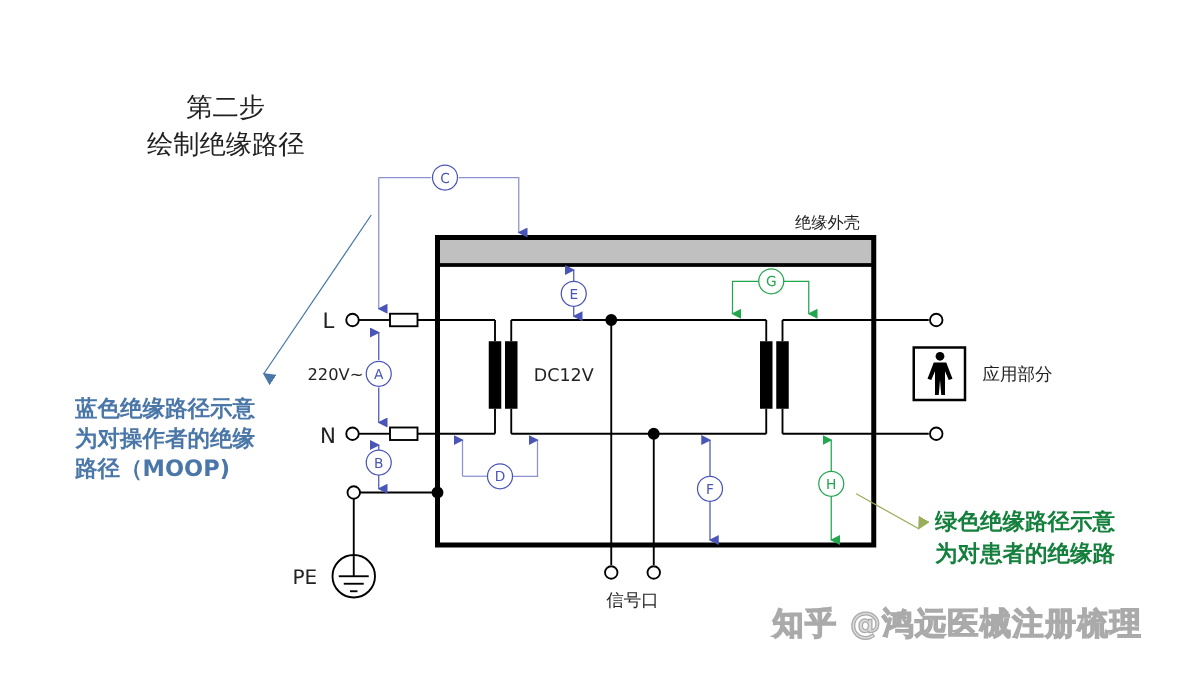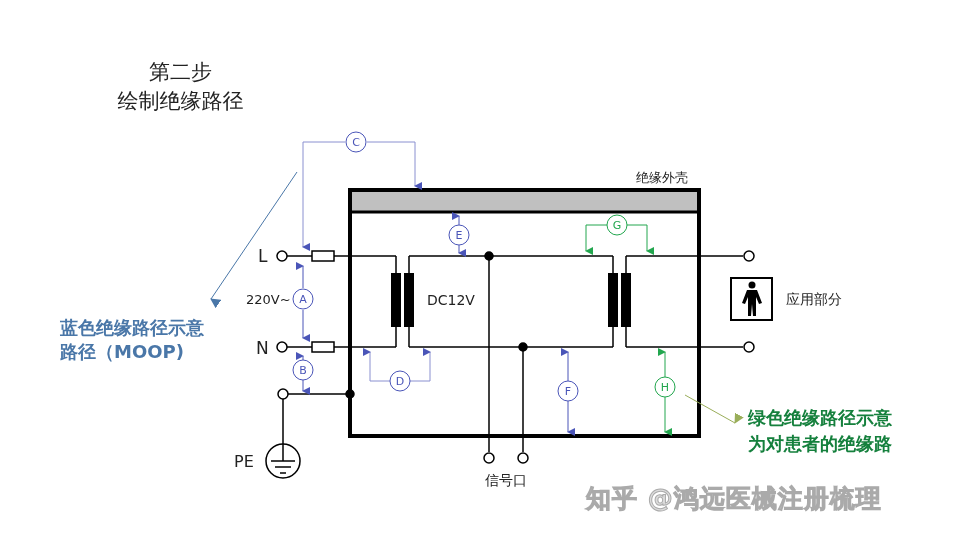--- a/index.html
+++ b/index.html
@@ -1,22 +1,22 @@
 <!DOCTYPE html>
 <html><head>
 <meta charset="utf-8">
 <style>
   html,body{margin:0;padding:0;background:#fff;}
   body{width:960px;height:540px;position:relative;overflow:hidden;font-family:"DejaVu Sans","Liberation Sans",sans-serif;}
   svg{position:absolute;left:0;top:0;}
   .txt{position:absolute;white-space:nowrap;}
-  .step{left:108px;top:58px;font-size:21px;line-height:29px;color:#222;text-align:center;width:145px;}
+  .step{left:108px;top:72px;font-size:21px;line-height:29px;color:#222;text-align:center;width:145px;}
   .blue-note{left:60px;top:316px;font-size:18px;line-height:24px;color:#4a77a8;font-weight:bold;}
   .green-note{left:748px;top:405px;font-size:18px;line-height:26px;color:#15803d;font-weight:bold;}
-  .wm{left:586px;top:482px;font-size:25px;color:#dcdcdc;font-weight:bold;letter-spacing:1px;-webkit-text-stroke:1px #aaa;}
+  .wm{left:618px;top:482px;font-size:25px;color:#dcdcdc;font-weight:bold;letter-spacing:1px;-webkit-text-stroke:1px #aaa;}
 </style>
 </head>
 <body>
 
 <div class="txt step">
   <div>第二步</div>
   <div>绘制绝缘路径</div>
 </div>
 
 <svg width="960" height="540" viewBox="0 0 960 540">
@@ -182,19 +182,20 @@
     <text x="246" y="304" font-size="13">220V~</text>
     <text x="427" y="305" font-size="14">DC12V</text>
     <text x="234" y="467" font-size="16">PE</text>
     <text x="485" y="485" font-size="14">信号口</text>
     <text x="786" y="304" font-size="14">应用部分</text>
   </g>
 </svg>
 
 <div class="txt blue-note">
   <div>蓝色绝缘路径示意</div>
+  <div>为对操作者的绝缘</div>
   <div>路径（MOOP)</div>
 </div>
 <div class="txt green-note">
   <div>绿色绝缘路径示意</div>
   <div>为对患者的绝缘路</div>
 </div>
 <div class="txt wm">知乎 @鸿远医械注册梳理</div>
 
 </body></html>

